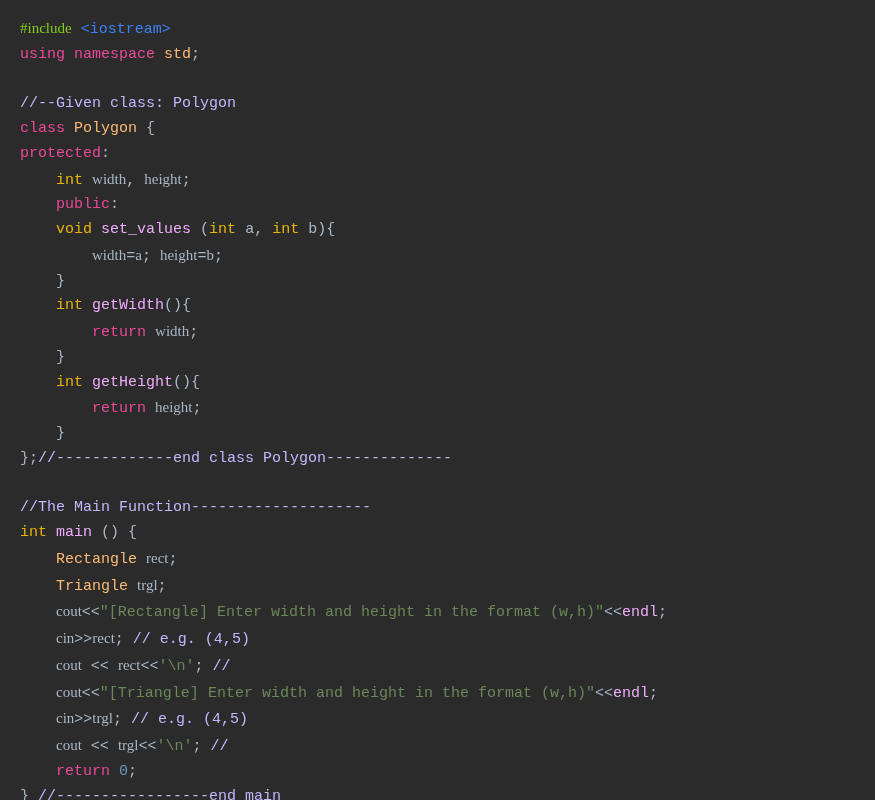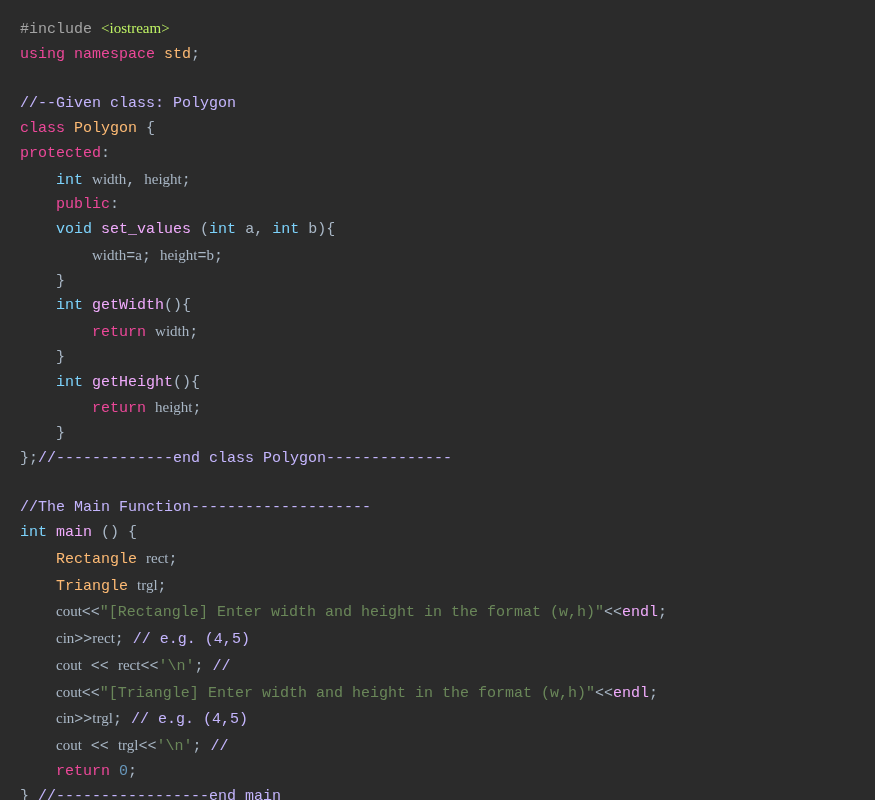--- a/index.html
+++ b/index.html
@@ -12,32 +12,32 @@
     padding: 16px 20px;
     width: 875px;
     height: 800px;
     overflow: hidden;
   }
   pre {
     font-family: inherit;
     white-space: pre;
   }
   .line { display: block; }
-  .preproc { color: #a3a3a3; }
+  .preproc { color: #84cc16; font-family: Liberation Serif, serif; }
   .kw { color: #ec4899; }
-  .type { color: #7dd3fc; margin-top: 8px; }
+  .type { color: #eab308; margin-top: 8px; }
   .cls { color: #fdba74; }
   .fn { color: #f0abfc; }
   .ident { color: #a9b7c6; font-family: Liberation Serif, serif; }
   .param { color: #a9b7c6; }
   .strlit { color: #6a8759; }
   .chrlit { color: #6a8759; }
   .num { color: #6897bb; }
   .cmt { color: #c4b5fd; }
   .punc { color: #a9b7c6; }
-  .angle { color: #bef264; font-family: Liberation Serif, serif; }
+  .angle { color: #3b82f6; }
   .white { color: #a9b7c6; }
   .op { color: #a9b7c6; }
 </style>
 </head>
 <body>
 
 <pre id="editor"><span class="line"><span class="preproc">#include</span><span class="white"> </span><span class="angle">&lt;iostream&gt;</span></span><span class="line"><span class="kw">using</span><span class="white"> </span><span class="kw">namespace</span><span class="white"> </span><span class="cls">std</span><span class="punc">;</span></span><span class="line">&nbsp;</span><span class="line"><span class="cmt">//--Given class: Polygon</span></span><span class="line"><span class="kw">class</span><span class="white"> </span><span class="cls">Polygon</span><span class="white"> </span><span class="punc">{</span></span><span class="line"><span class="kw">protected</span><span class="punc">:</span></span><span class="line"><span class="white">    </span><span class="type">int</span><span class="white"> </span><span class="ident">width</span><span class="punc">, </span><span class="ident">height</span><span class="punc">;</span></span><span class="line"><span class="white">    </span><span class="kw">public</span><span class="punc">:</span></span><span class="line"><span class="white">    </span><span class="type">void</span><span class="white"> </span><span class="fn">set_values</span><span class="white"> </span><span class="punc">(</span><span class="type">int</span><span class="white"> </span><span class="param">a</span><span class="punc">, </span><span class="type">int</span><span class="white"> </span><span class="param">b</span><span class="punc">){</span></span><span class="line"><span class="white">        </span><span class="ident">width</span><span class="op">=</span><span class="ident">a</span><span class="punc">; </span><span class="ident">height</span><span class="op">=</span><span class="ident">b</span><span class="punc">;</span></span><span class="line"><span class="white">    </span><span class="punc">}</span></span><span class="line"><span class="white">    </span><span class="type">int</span><span class="white"> </span><span class="fn">getWidth</span><span class="punc">(){</span></span><span class="line"><span class="white">        </span><span class="kw">return</span><span class="white"> </span><span class="ident">width</span><span class="punc">;</span></span><span class="line"><span class="white">    </span><span class="punc">}</span></span><span class="line"><span class="white">    </span><span class="type">int</span><span class="white"> </span><span class="fn">getHeight</span><span class="punc">(){</span></span><span class="line"><span class="white">        </span><span class="kw">return</span><span class="white"> </span><span class="ident">height</span><span class="punc">;</span></span><span class="line"><span class="white">    </span><span class="punc">}</span></span><span class="line"><span class="punc">};</span><span class="cmt">//-------------end class Polygon--------------</span></span><span class="line">&nbsp;</span><span class="line"><span class="cmt">//The Main Function--------------------</span></span><span class="line"><span class="type">int</span><span class="white"> </span><span class="fn">main</span><span class="white"> </span><span class="punc">() {</span></span><span class="line"><span class="white">    </span><span class="cls">Rectangle</span><span class="white"> </span><span class="ident">rect</span><span class="punc">;</span></span><span class="line"><span class="white">    </span><span class="cls">Triangle</span><span class="white"> </span><span class="ident">trgl</span><span class="punc">;</span></span><span class="line"><span class="white">    </span><span class="ident">cout</span><span class="op">&lt;&lt;</span><span class="strlit">"[Rectangle] Enter width and height in the format (w,h)"</span><span class="op">&lt;&lt;</span><span class="fn">endl</span><span class="punc">;</span></span><span class="line"><span class="white">    </span><span class="ident">cin</span><span class="op">&gt;&gt;</span><span class="ident">rect</span><span class="punc">; </span><span class="cmt">// e.g. (4,5)</span></span><span class="line"><span class="white">    </span><span class="ident">cout</span><span class="white"> </span><span class="op">&lt;&lt;</span><span class="white"> </span><span class="ident">rect</span><span class="op">&lt;&lt;</span><span class="chrlit">'\n'</span><span class="punc">; </span><span class="cmt">//</span></span><span class="line"><span class="white">    </span><span class="ident">cout</span><span class="op">&lt;&lt;</span><span class="strlit">"[Triangle] Enter width and height in the format (w,h)"</span><span class="op">&lt;&lt;</span><span class="fn">endl</span><span class="punc">;</span></span><span class="line"><span class="white">    </span><span class="ident">cin</span><span class="op">&gt;&gt;</span><span class="ident">trgl</span><span class="punc">; </span><span class="cmt">// e.g. (4,5)</span></span><span class="line"><span class="white">    </span><span class="ident">cout</span><span class="white"> </span><span class="op">&lt;&lt;</span><span class="white"> </span><span class="ident">trgl</span><span class="op">&lt;&lt;</span><span class="chrlit">'\n'</span><span class="punc">; </span><span class="cmt">//</span></span><span class="line"><span class="white">    </span><span class="kw">return</span><span class="white"> </span><span class="num">0</span><span class="punc">;</span></span><span class="line"><span class="punc">} </span><span class="cmt">//-----------------end main</span></span></pre>
 
 </body></html>

